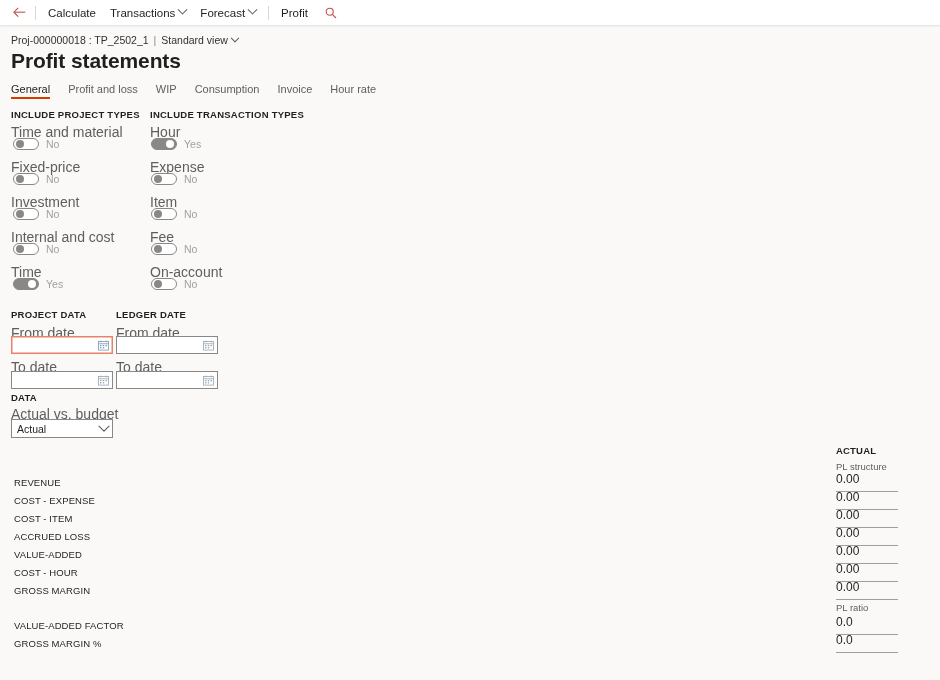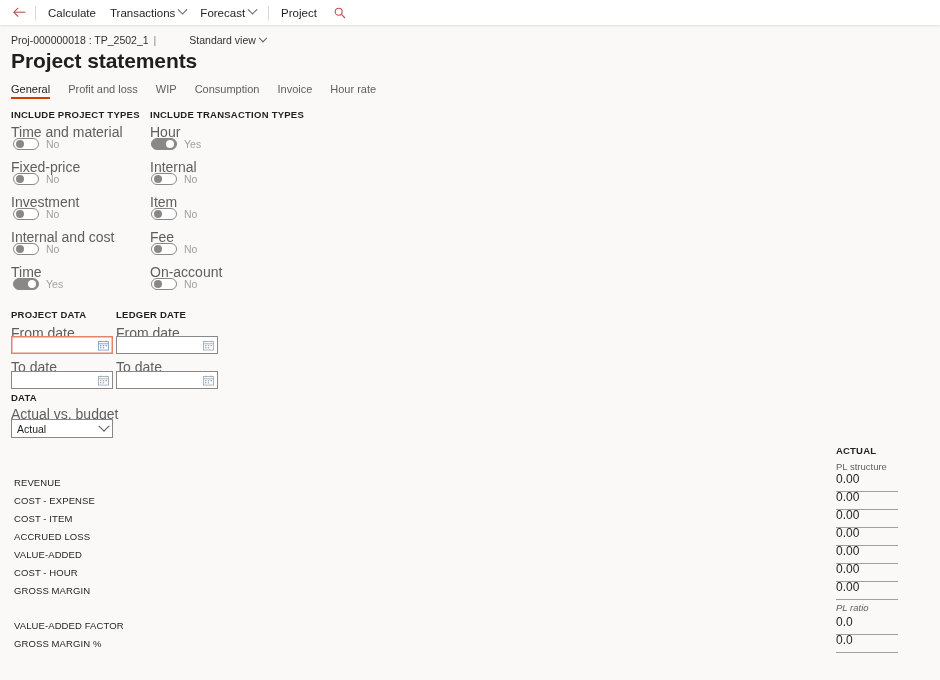--- a/index.html
+++ b/index.html
@@ -71,21 +71,21 @@
     left: 11px; top: 34px;
     font-size: 10.5px;
     color: #323130;
     display: flex;
     align-items: center;
     gap: 0px;
     white-space: nowrap;
   }
   .bc-proj { color: #323130; }
   .bc-bar { margin: 0 5px; color: #8a8886; }
-  .bc-view { color: #323130; cursor: pointer; margin-left: 28px; }
+  .bc-view { color: #323130; cursor: pointer; }
   .bc-caret {
     display: inline-block;
     margin-left: 4px;
     width: 6px; height: 6px;
     border-right: 1.1px solid #5a5a5a;
     border-bottom: 1.1px solid #5a5a5a;
     transform: rotate(45deg) translate(-2px,-2px);
   }
 
   .page-title {
@@ -272,39 +272,39 @@
     <div class="cmd-item">
       <span>Transactions</span>
       <span class="caret"></span>
     </div>
     <div class="cmd-item">
       <span>Forecast</span>
       <span class="caret"></span>
     </div>
     <div class="cmd-sep"></div>
     <div class="cmd-item">
-      <span>Project</span>
+      <span>Profit</span>
     </div>
     <div class="cmd-search">
       <svg width="12" height="12" viewBox="0 0 12 12" aria-hidden="true">
         <circle cx="4.7" cy="4.7" r="3.5" fill="none" stroke="#c0504d" stroke-width="1.1"></circle>
         <path d="M7.4 7.4 L11 11" stroke="#c0504d" stroke-width="1.1" fill="none"></path>
       </svg>
     </div>
   </div>
 
   <div class="breadcrumb">
     <span class="bc-proj">Proj-000000018 : TP_2502_1</span>
     <span class="bc-bar">|</span>
     <span class="bc-view">
       <span>Standard view</span><span class="bc-caret"></span>
     </span>
   </div>
 
-  <div class="page-title">Project statements</div>
+  <div class="page-title">Profit statements</div>
 
   <div class="tabs">
     <div class="tab active"><span>General</span></div>
     <div class="tab"><span>Profit and loss</span></div>
     <div class="tab"><span>WIP</span></div>
     <div class="tab"><span>Consumption</span></div>
     <div class="tab"><span>Invoice</span></div>
     <div class="tab"><span>Hour rate</span></div>
   </div>
 
@@ -352,21 +352,21 @@
   </div>
 
   <div class="field-label" style="left:150px; top:124px;">Hour</div>
   <div class="toggle-wrap" style="left:151px; top:138px;">
     <span class="switch on">
         <span class="knob"></span>
       </span>
     <span class="toggle-text">Yes</span>
   </div>
 
-  <div class="field-label" style="left:150px; top:159px;">Internal</div>
+  <div class="field-label" style="left:150px; top:159px;">Expense</div>
   <div class="toggle-wrap" style="left:151px; top:173px;">
     <span class="switch">
         <span class="knob"></span>
       </span>
     <span class="toggle-text">No</span>
   </div>
 
   <div class="field-label" style="left:150px; top:194px;">Item</div>
   <div class="toggle-wrap" style="left:151px; top:208px;">
     <span class="switch">
@@ -469,21 +469,21 @@
   <div class="stmt-label" style="top:585px;">GROSS MARGIN</div>
 
   <div class="val-cell" style="top:473px;">0.00</div>
   <div class="val-cell" style="top:491px;">0.00</div>
   <div class="val-cell" style="top:509px;">0.00</div>
   <div class="val-cell" style="top:527px;">0.00</div>
   <div class="val-cell" style="top:545px;">0.00</div>
   <div class="val-cell" style="top:563px;">0.00</div>
   <div class="val-cell" style="top:581px;">0.00</div>
 
-  <div class="sub-head" style="top:602px;font-style:italic;">PL ratio</div>
+  <div class="sub-head" style="top:602px;">PL ratio</div>
 
   <div class="stmt-label" style="top:620px;">VALUE-ADDED FACTOR</div>
   <div class="stmt-label" style="top:638px;">GROSS MARGIN %</div>
 
   <div class="val-cell" style="top:616px;">0.0</div>
   <div class="val-cell" style="top:634px;">0.0</div>
 
 </div>
 
 </body></html>

